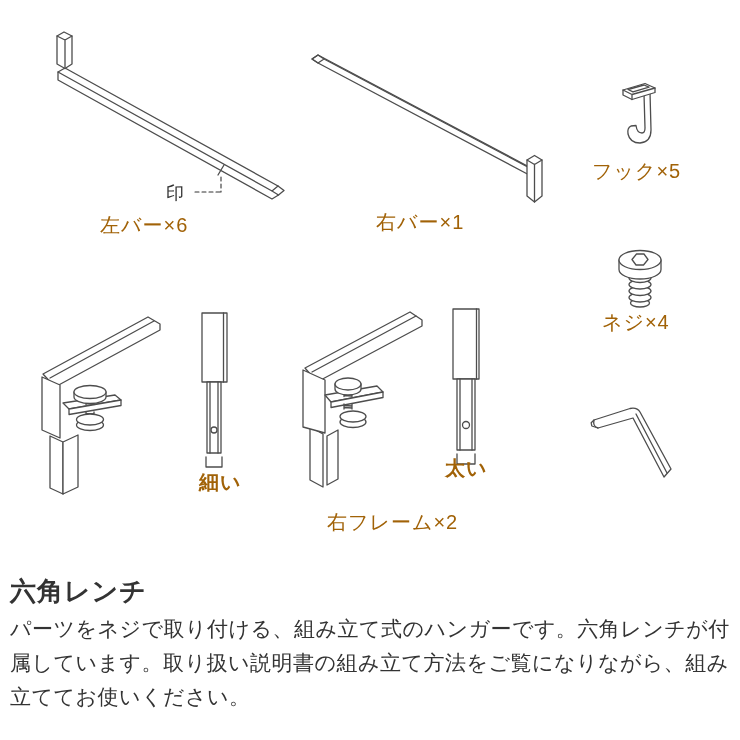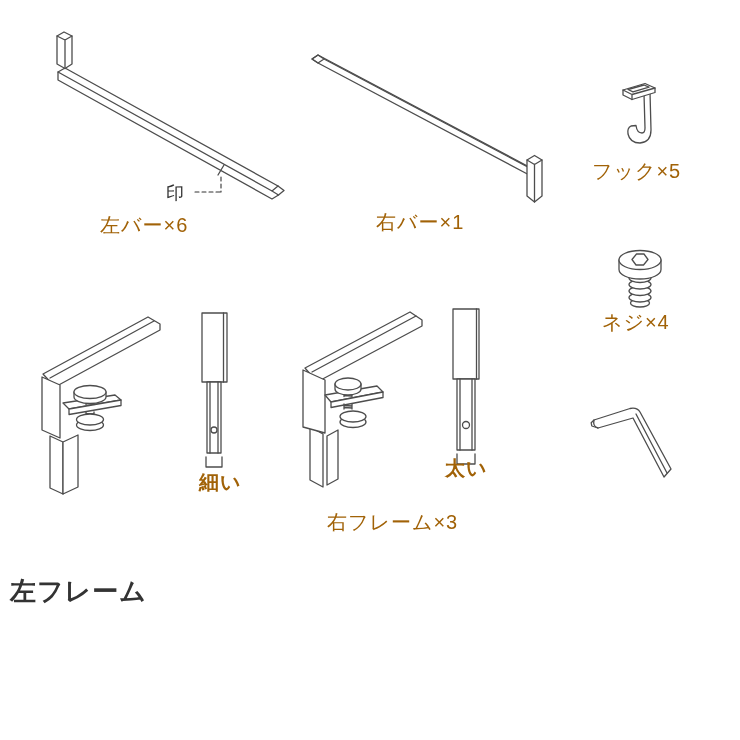--- a/index.html
+++ b/index.html
@@ -107,33 +107,34 @@
     <path class="f" d="M15,64 L15,121 L37,127 L37,74 Z"></path>
     <path class="f" d="M37,89 L89,80 L95,86 L43,96 Z"></path>
     <path class="f" d="M43,96 L95,86 L95,91.5 L43,101.5 Z"></path>
     <path d="M56,86 L56,90.5 M64,86 L64,90.5 M56,87.5 L64,88 M56,89.5 L64,90"></path>
     <path class="f" d="M47,78 L47,83 A13,6 0 0 0 73,83 L73,78"></path>
     <ellipse class="f" cx="60" cy="78" rx="13" ry="6"></ellipse>
     <path d="M56,98 L56,103 M64,98 L64,103 M56,99.5 L64,100 M56,101.5 L64,102"></path>
     <ellipse class="f" cx="65" cy="116" rx="13" ry="5.5"></ellipse>
     <ellipse class="f" cx="65" cy="110.5" rx="13" ry="5.5"></ellipse>
   </svg>
-  <span class="lbl" style="left:327px;top:511px">右フレーム×3</span>
+  <span class="lbl" style="left:327px;top:511px">右フレーム×2</span>
 
   <svg style="left:450px;top:305px" width="40" height="165" viewBox="0 0 40 165">
     <rect class="f" x="3" y="4" width="26" height="70"></rect>
     <path d="M26.5,4 L26.5,74"></path>
     <path class="f" d="M7,74 L7,145 L25,145 L25,74 Z"></path>
     <path d="M10,74 L10,145 M22,74 L22,145"></path>
     <circle class="f" cx="16" cy="120" r="3.5"></circle>
     <path d="M7,149 L7,159 L25,159 L25,149"></path>
   </svg>
   <span class="lbl b" style="left:445px;top:457px">太い</span>
 
   <svg style="left:585px;top:398px" width="95" height="88" viewBox="0 0 95 88">
     <path class="f" d="M9,22 L45,10.5 Q52,9 55,14 L86,71 L79,79 L48,20 L13,30 Q7.5,28.5 9,22 Z"></path>
     <path d="M51,16 L82,75"></path>
     <path d="M9,22 L6.2,24.8 L6.8,28 L13,30"></path>
   </svg>
 
-  <h2 class="heading" style="margin:0;">左フレーム</h2>
+  <h2 class="heading" style="margin:0;">六角レンチ</h2>
+  <p class="body-text" style="margin:0;">パーツをネジで取り付ける、組み立て式のハンガーです。六角レンチが付属しています。取り扱い説明書の組み立て方法をご覧になりながら、組み立ててお使いください。</p>
 
 </div>
 
 </body></html>

